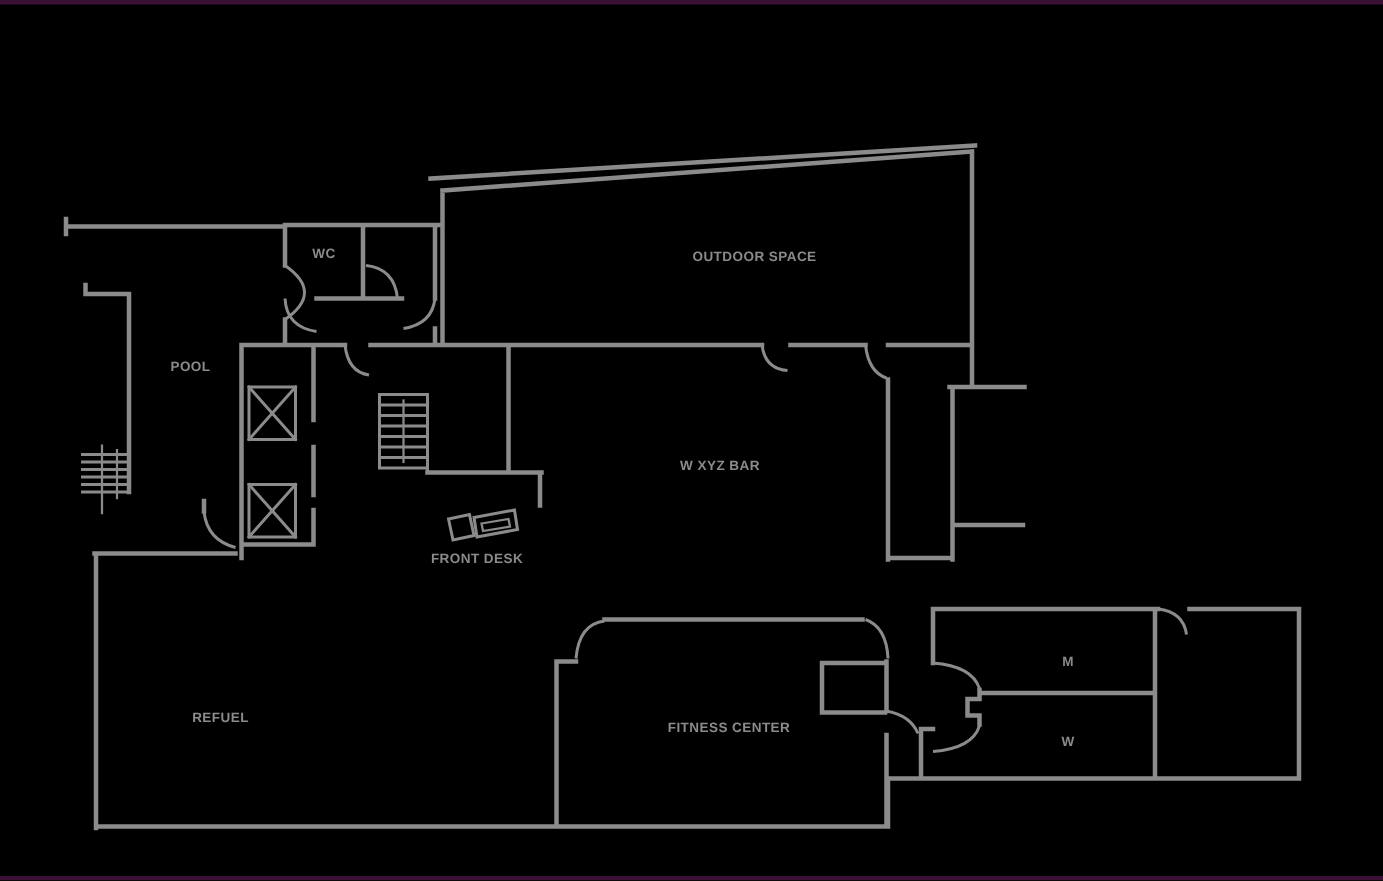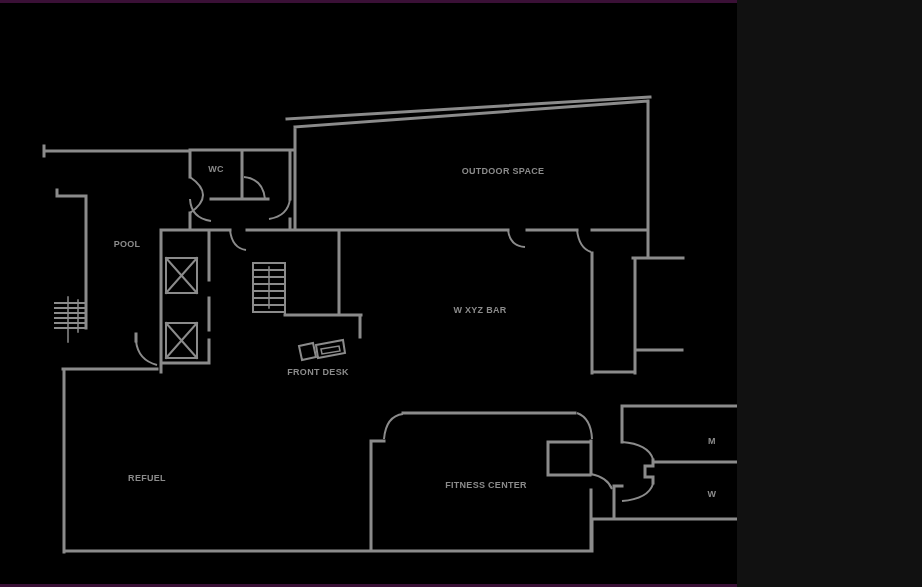--- a/index.html
+++ b/index.html
@@ -5,21 +5,21 @@
   :root{
     --bg:#000000;
     --line:#8b8b8b;
     --label:#8b8b8b;
     --frame:#3a1036;
   }
   *{margin:0;padding:0;box-sizing:border-box;}
   html,body{background:#111;}
   .stage{
     position:relative;
-    width:737px;height:587px;
+    width:922px;height:587px;
     background:var(--bg);
     overflow:hidden;
     font-family:"Liberation Sans", sans-serif;
     text-align:right;
   }
   .frame-line{
     position:absolute;left:0;width:100%;height:3px;
     background:var(--frame);
   }
   .frame-line.top{top:0;}

